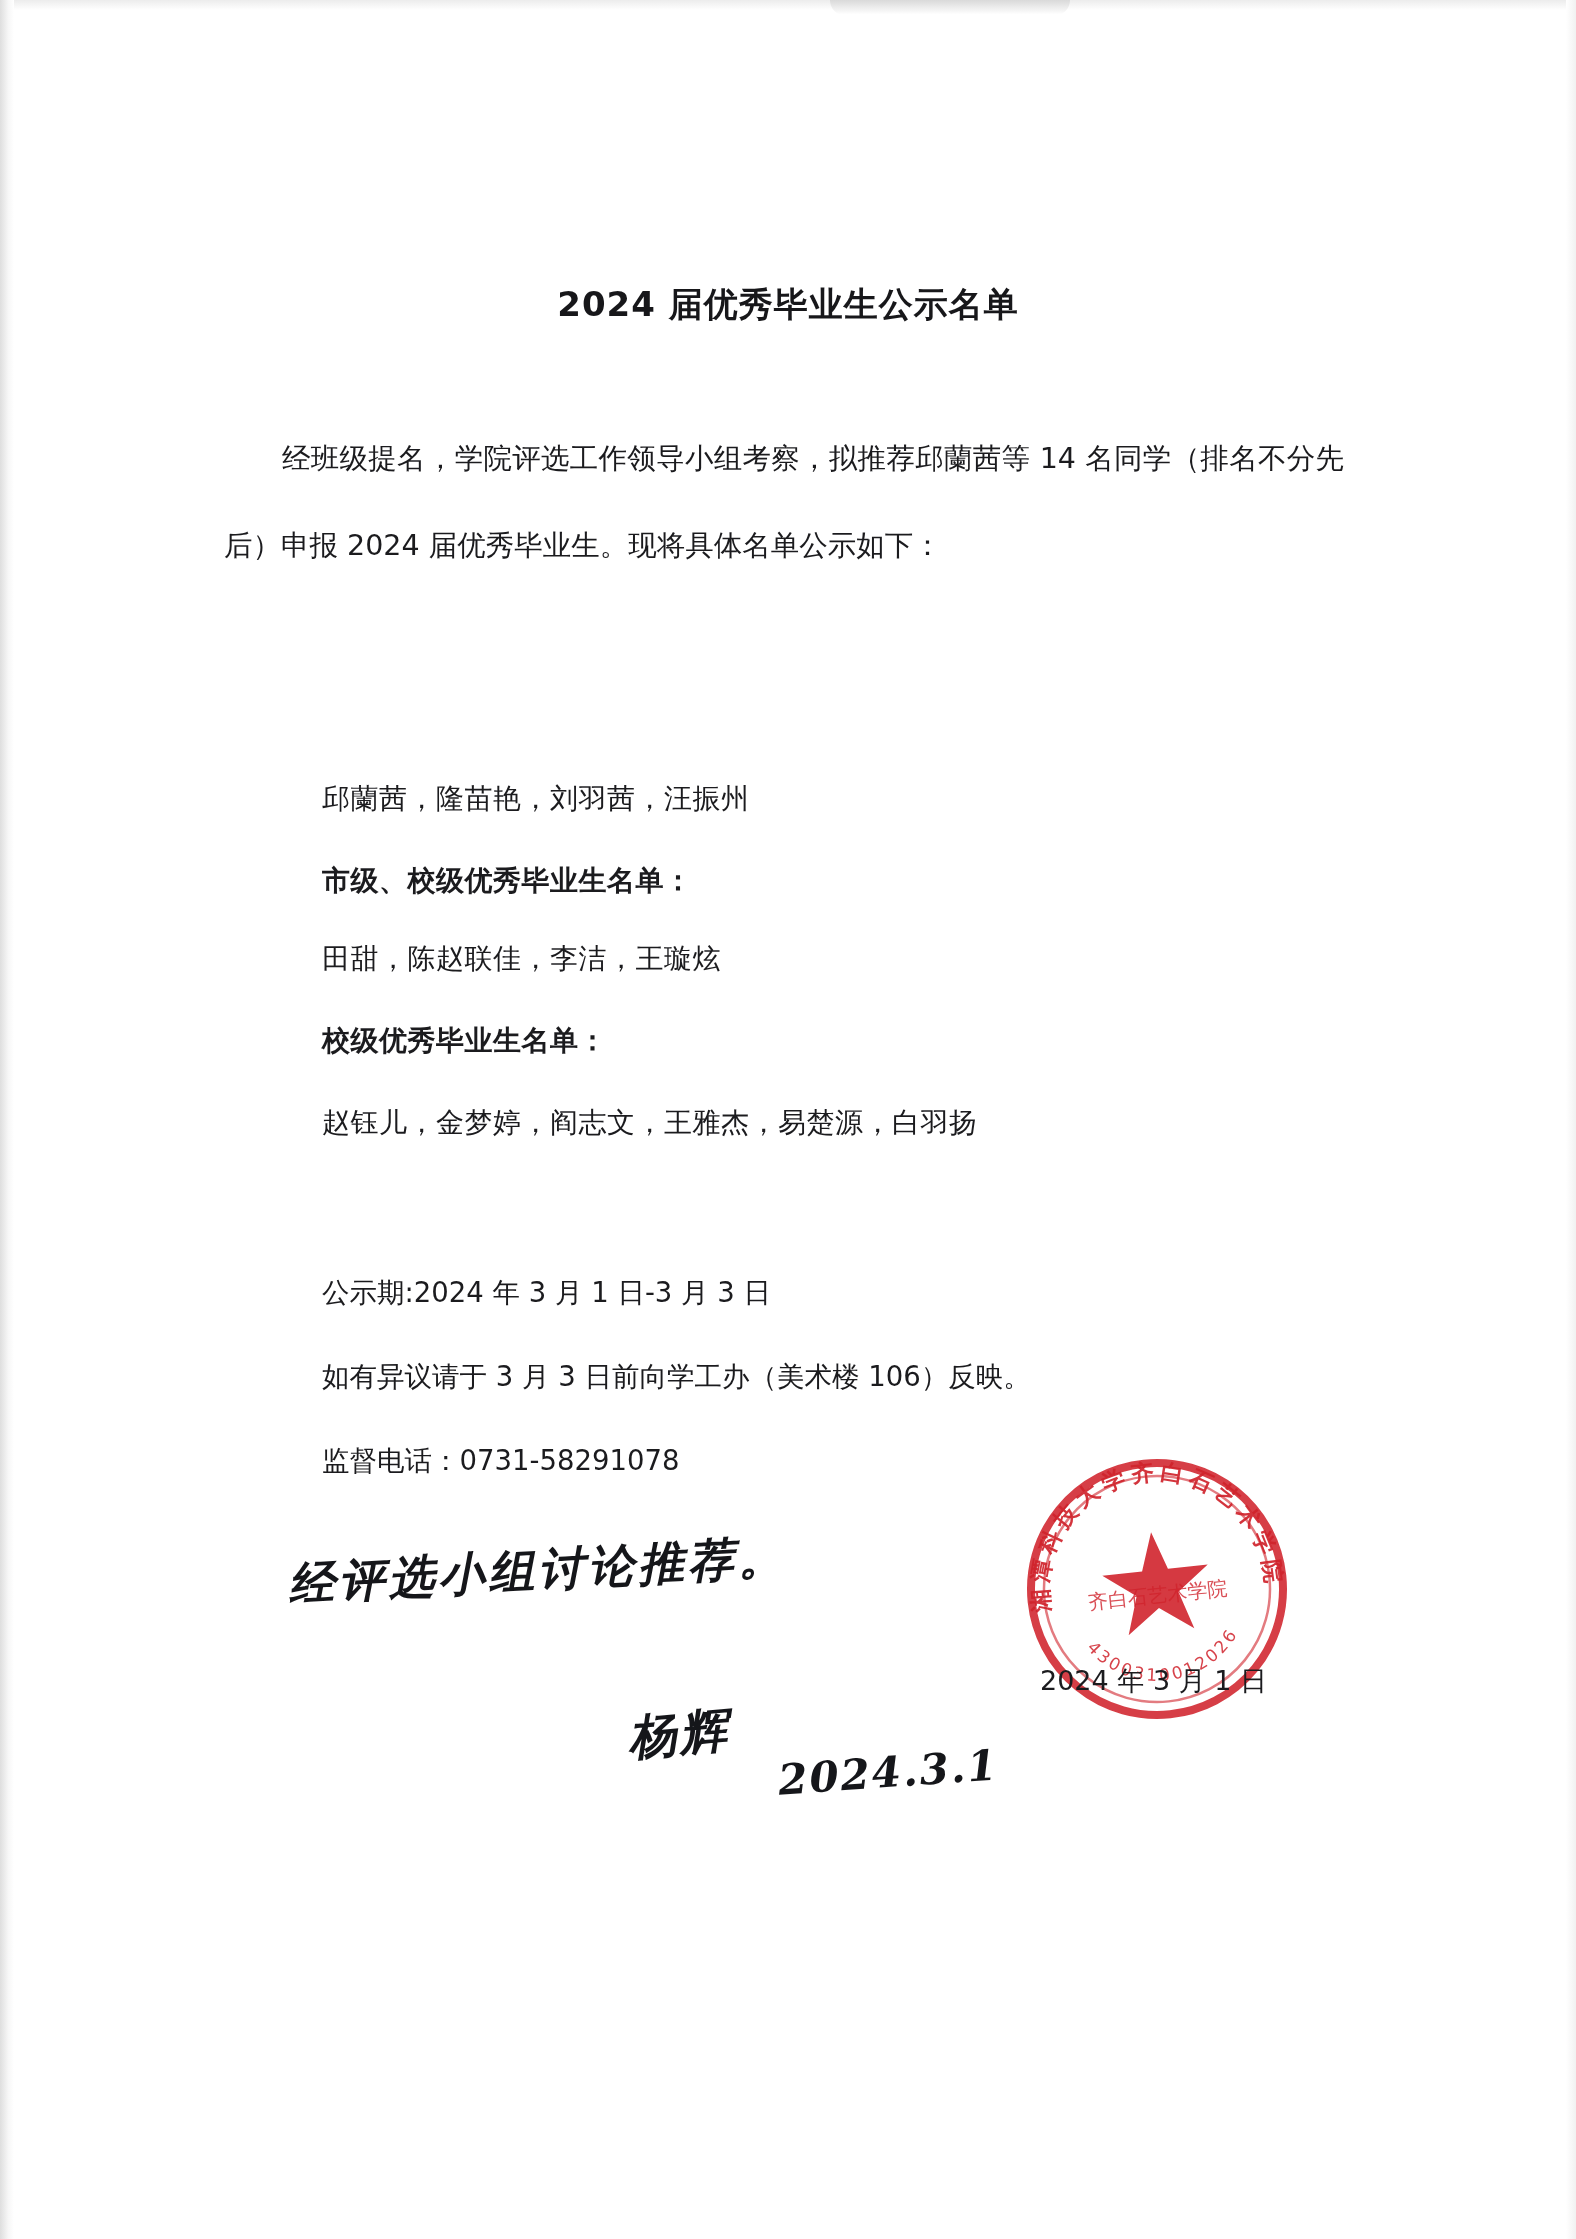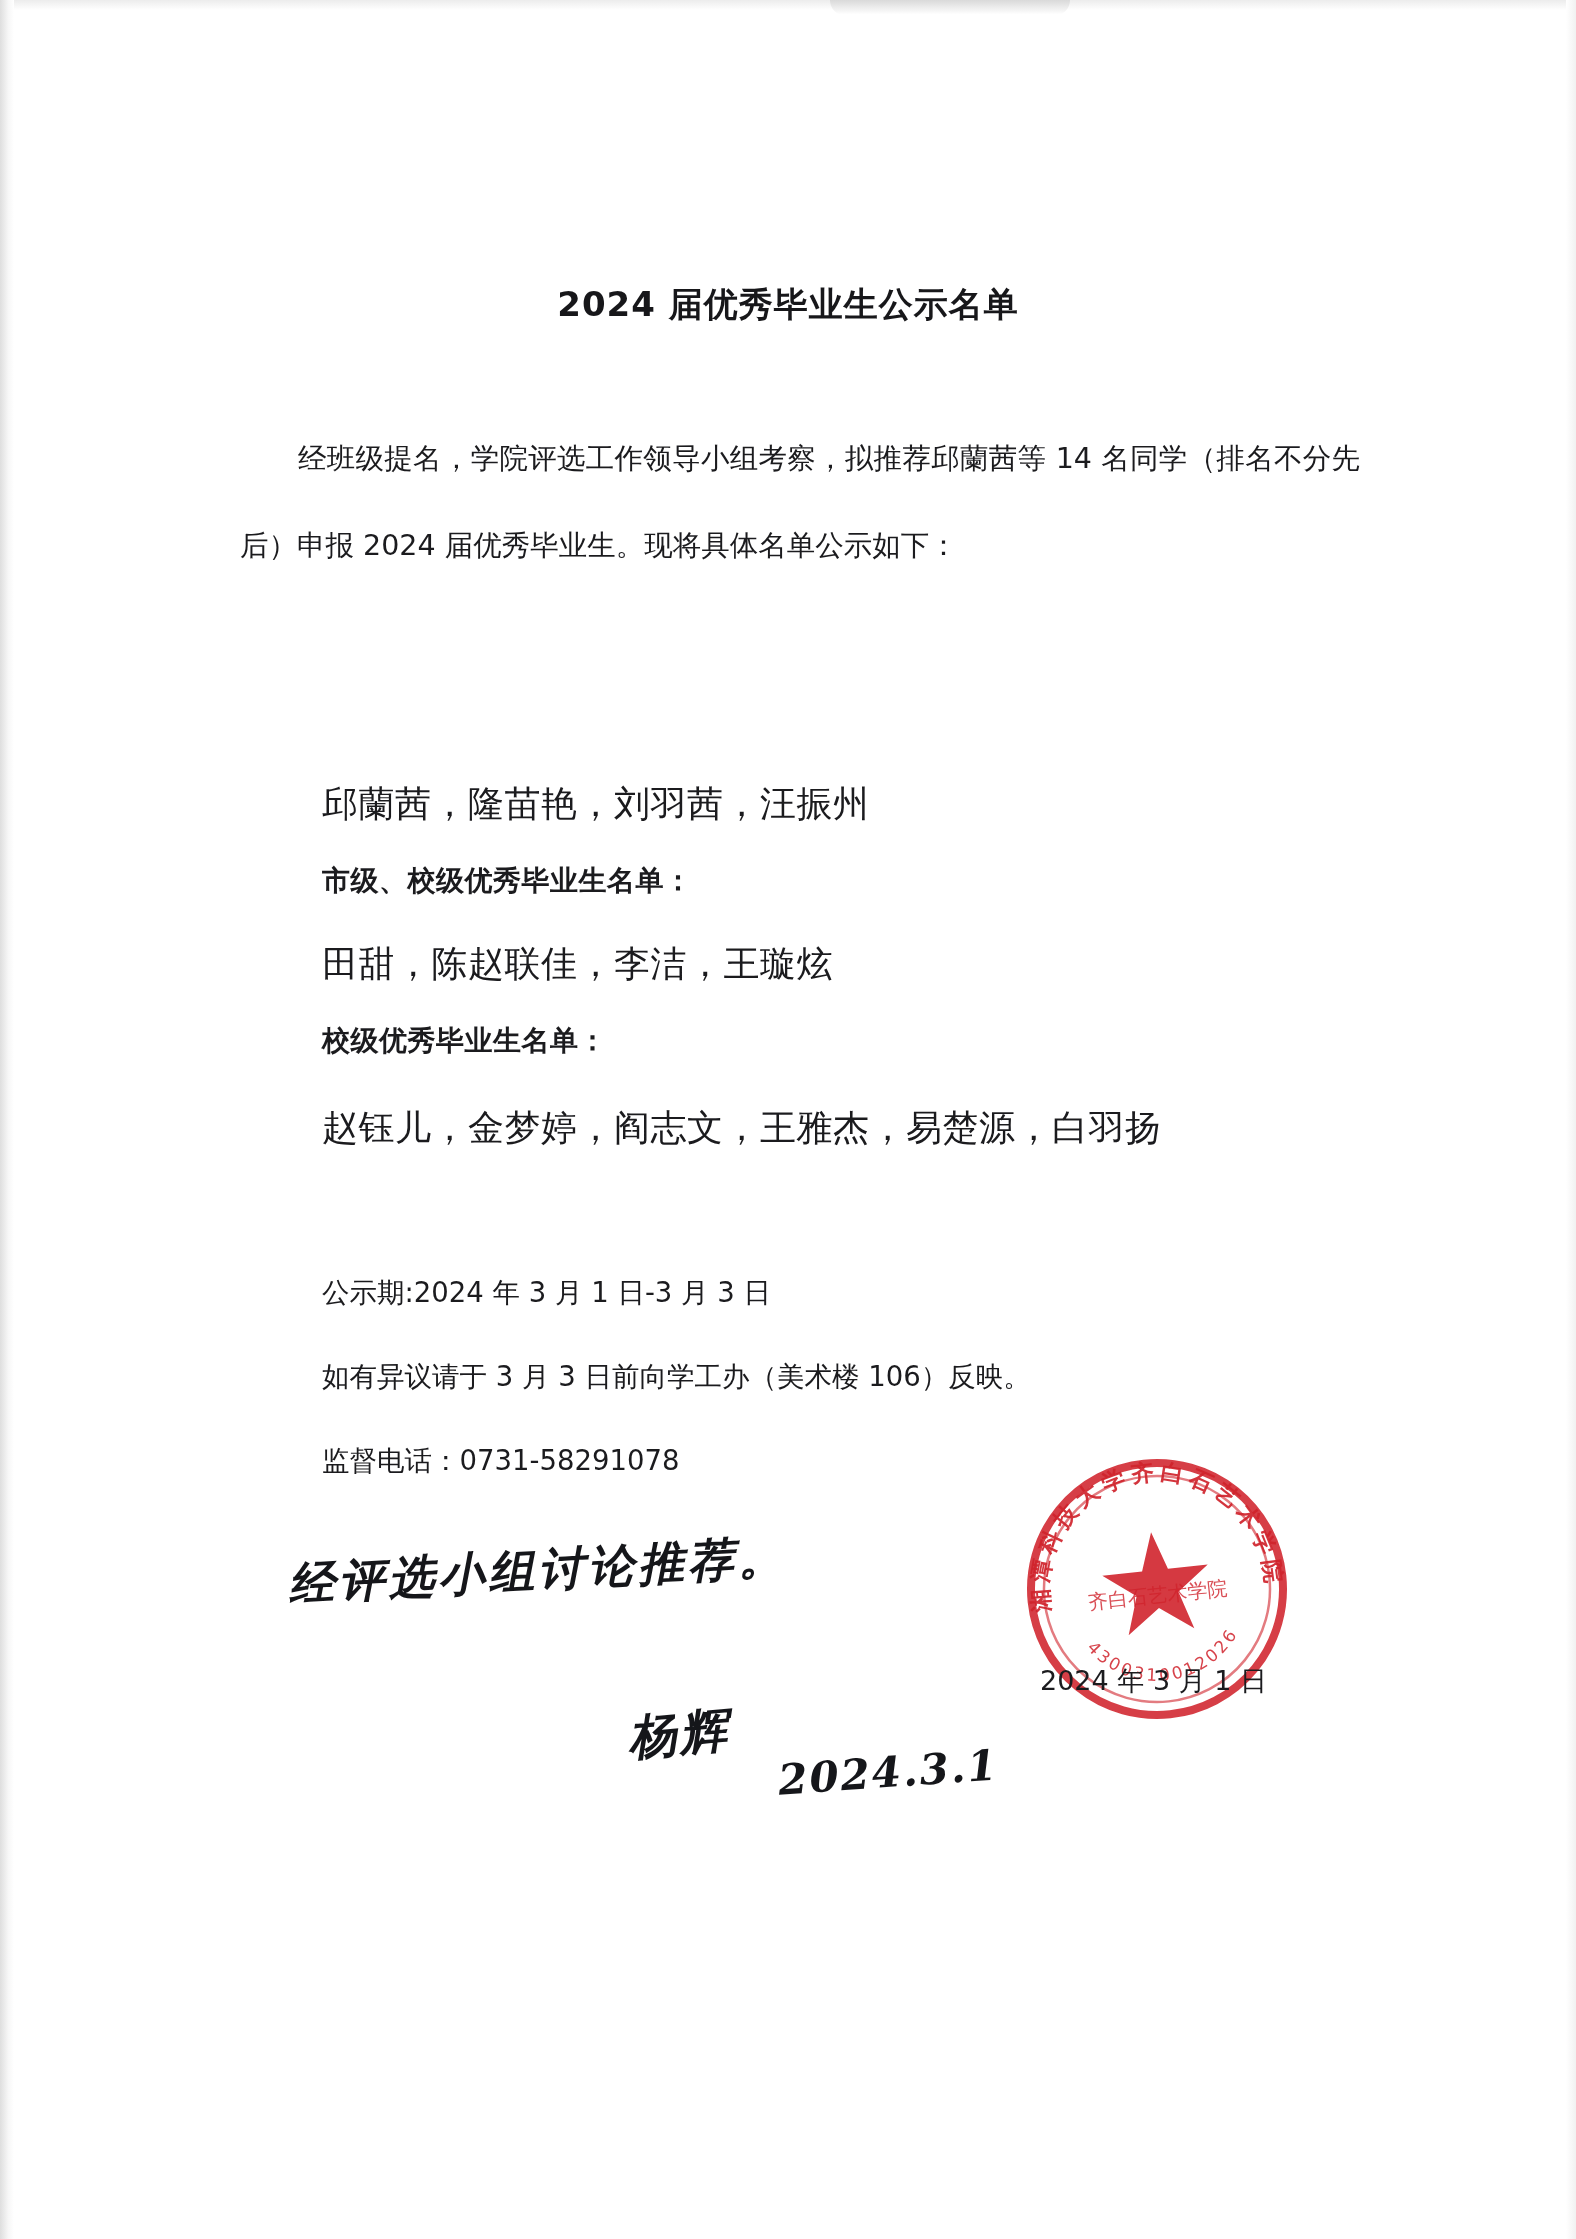--- a/index.html
+++ b/index.html
@@ -70,21 +70,21 @@
     text-align: center;
     font-family: "DejaVu Sans", sans-serif;
     font-weight: bold;
     font-size: 34px;
     letter-spacing: 1px;
     color: #17171a;
   }
 
   .body-block {
     position: absolute;
-    left: 240px;
+    left: 224px;
     top: 415px;
     width: 1120px;
     font-family: "DejaVu Sans", sans-serif;
     font-size: 28.5px;
     line-height: 87px;
     color: #1b1b1e;
     text-align: justify;
   }
   .body-block p {
     margin: 0;
@@ -99,21 +99,21 @@
     width: 1100px;
     font-family: "DejaVu Sans", sans-serif;
     color: #1b1b1e;
   }
   .sec-head {
     font-weight: bold;
     font-size: 28px;
     letter-spacing: 0.5px;
   }
   .sec-names {
-    font-size: 36px;
+    font-size: 28px;
     letter-spacing: 0.5px;
   }
 
   .s1h { top: 694px; }
   .s1n { top: 780px; }
   .s2h { top: 862px; }
   .s2n { top: 940px; }
   .s3h { top: 1022px; }
   .s3n { top: 1104px; }
 

